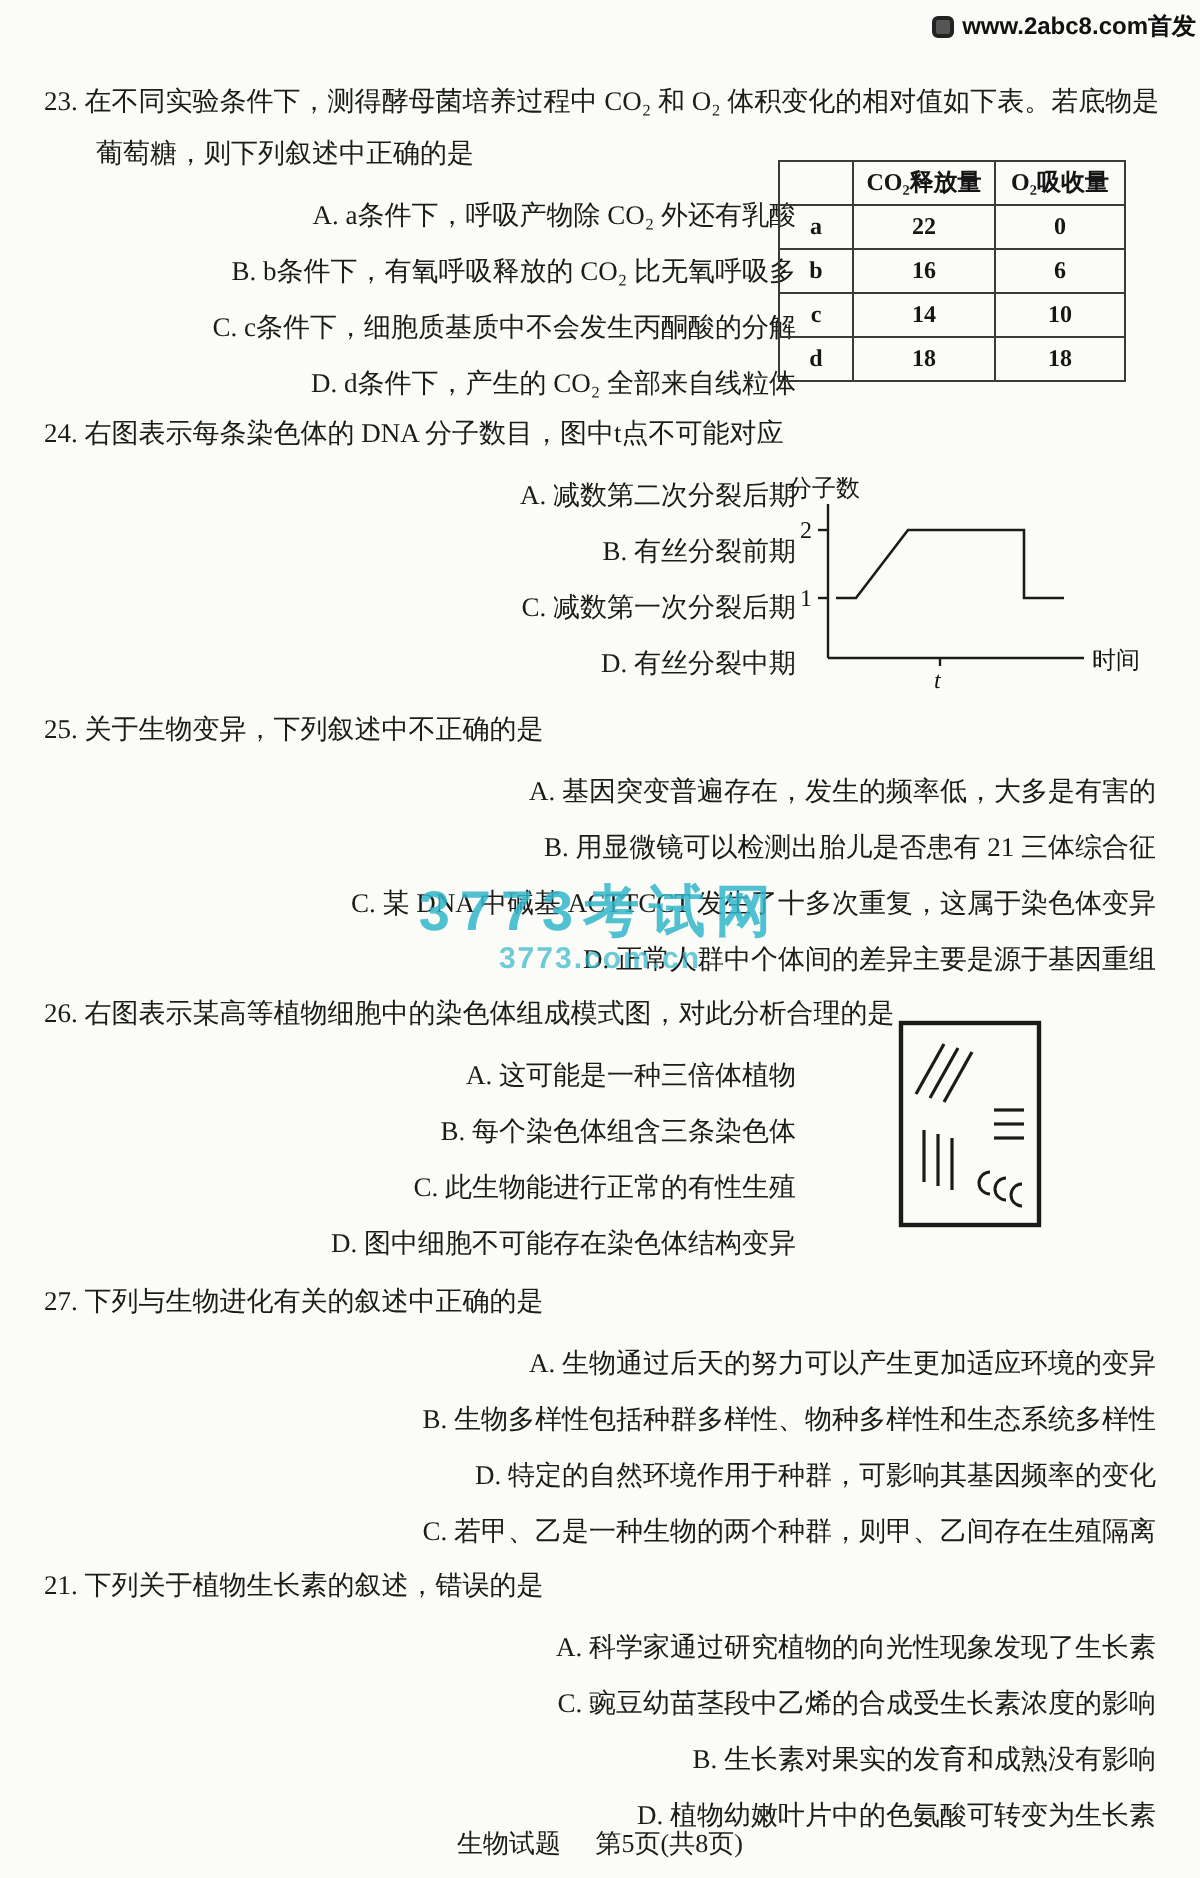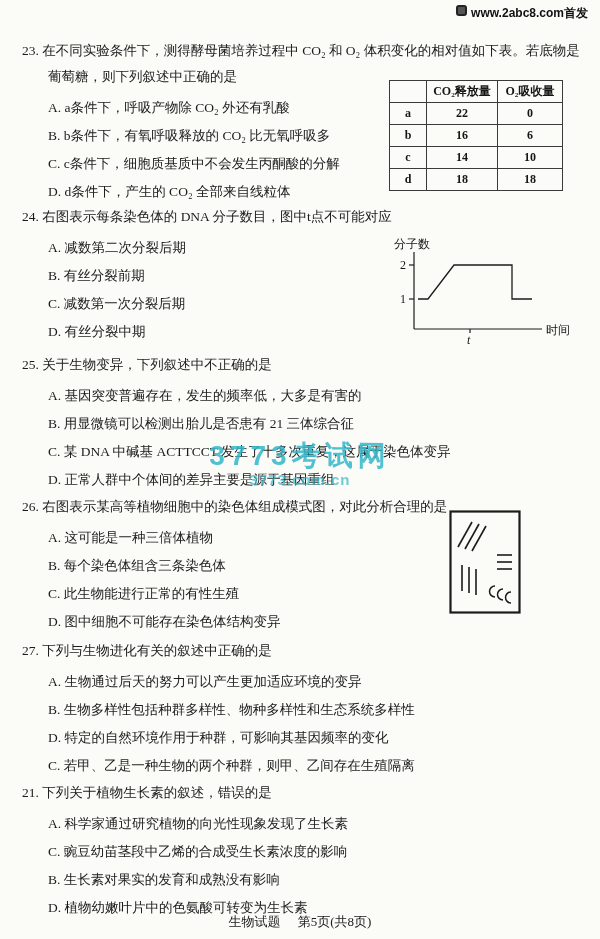--- a/index.html
+++ b/index.html
@@ -6,39 +6,39 @@
   .page{
     position:relative;
     width:600px;height:939px;
     margin:0 auto;
     background:#fbfbf8;
     font-family:"Liberation Serif","DejaVu Serif",serif;
     color:#1b1b1b;
     overflow:hidden;
   }
   .header-right{
-    position:absolute;top:5px;right:12px;
-    display:flex;gap:4px;
+    position:absolute;top:5px;right:2px;
+    display:flex;align-items:center;gap:4px;
     font-size:12px;font-weight:bold;color:#111;
     font-family:"Liberation Sans","DejaVu Sans",sans-serif;
   }
   .logo-icon{
     width:11px;height:11px;box-sizing:border-box;
     border:2px solid #222;border-radius:3px;
     background:#555;
   }
   .question{position:absolute;left:22px;width:558px;}
   .stem{
     font-size:13.5px;line-height:26px;
     padding-left:26px;text-indent:-26px;
   }
   .opts{margin-top:4px;}
   .opt{
     font-size:13.5px;line-height:28px;
-    padding-left:26px;width:350px;
+    padding-left:26px;width:350px;text-align:right;
   }
   .wide .opt{width:530px;}
   .q-table{
     position:absolute;left:389px;top:80px;
     border-collapse:collapse;
     font-size:12px;color:#161616;
     font-family:"Liberation Serif","DejaVu Serif",serif;
   }
   .q-table td{
     border:1px solid #3a3a3a;

